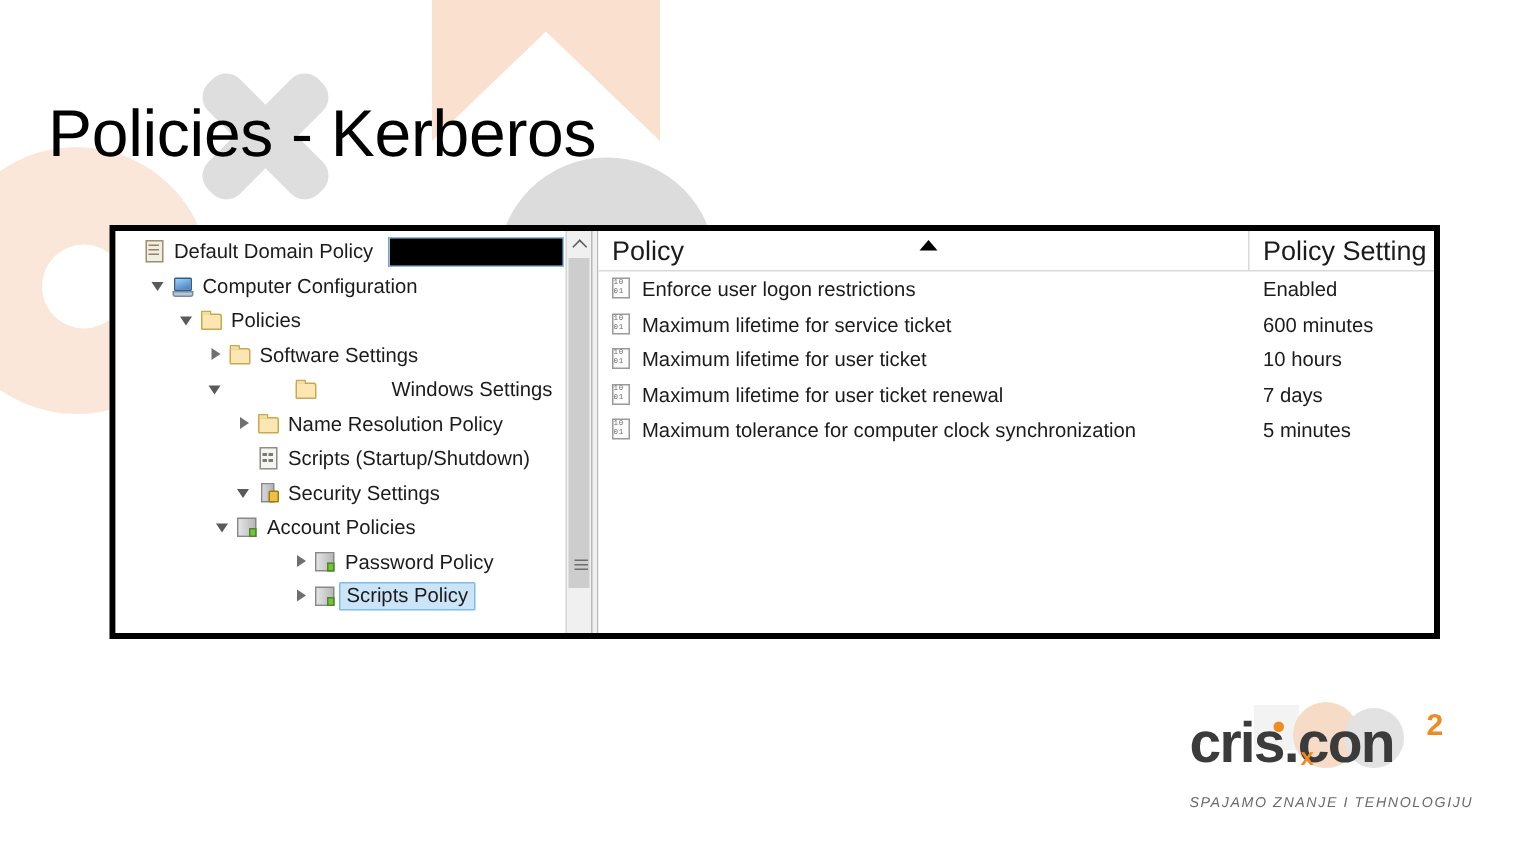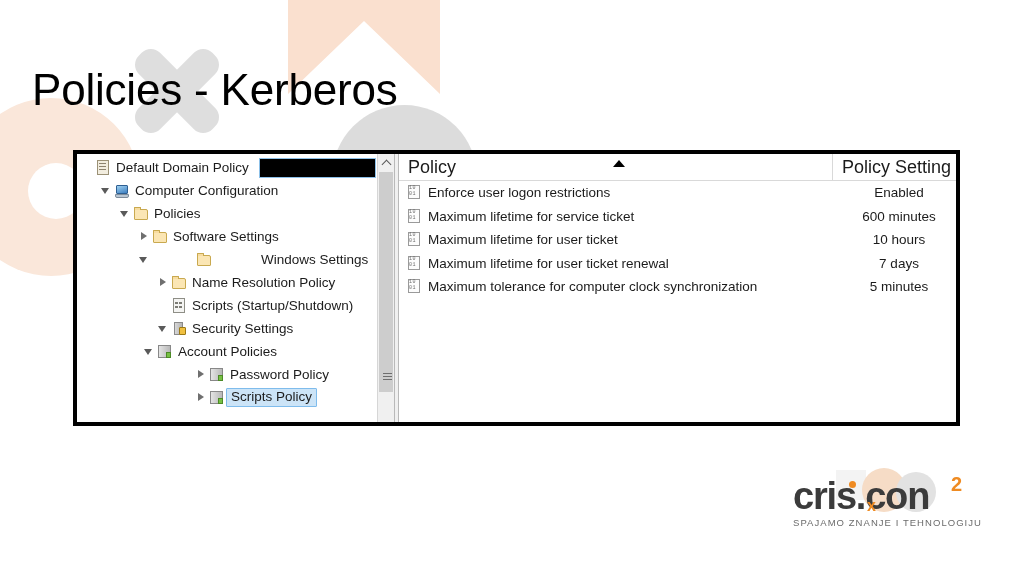--- a/index.html
+++ b/index.html
@@ -359,21 +359,20 @@
   .cell-policy {
     width: 434px;
     display: flex;
     padding-left: 8px;
     box-sizing: border-box;
   }
   .cell-setting {
     flex: 1 1 auto;
     padding-left: 9px;
     box-sizing: border-box;
-    text-align: center;
   }
   .policy-icon {
     width: 15px; height: 15px;
     flex: 0 0 auto;
     margin-right: 6px;
     position: relative;
   }
   .policy-icon::before {
     content: "";
     position: absolute; left: 1px; top: 0px;
@@ -447,21 +446,22 @@
     font-size: 20px;
     font-weight: bold;
     color: #ef8b22;
     line-height: 20px;
   }
   .logo-tagline {
     font-size: 9.5px;
     color: #6b6b6b;
     letter-spacing: 1.05px;
     white-space: nowrap;
-    margin-top: 1px;
+    margin-top: 14px;
+    font-style: italic;
   }
 </style>
 </head>
 <body>
 
 <div class="deco deco-ring"></div>
 <div class="deco deco-ring-hole"></div>
 <div class="deco deco-chevron"></div>
 <div class="deco deco-circle-gray"></div>
 <div class="deco deco-x">

